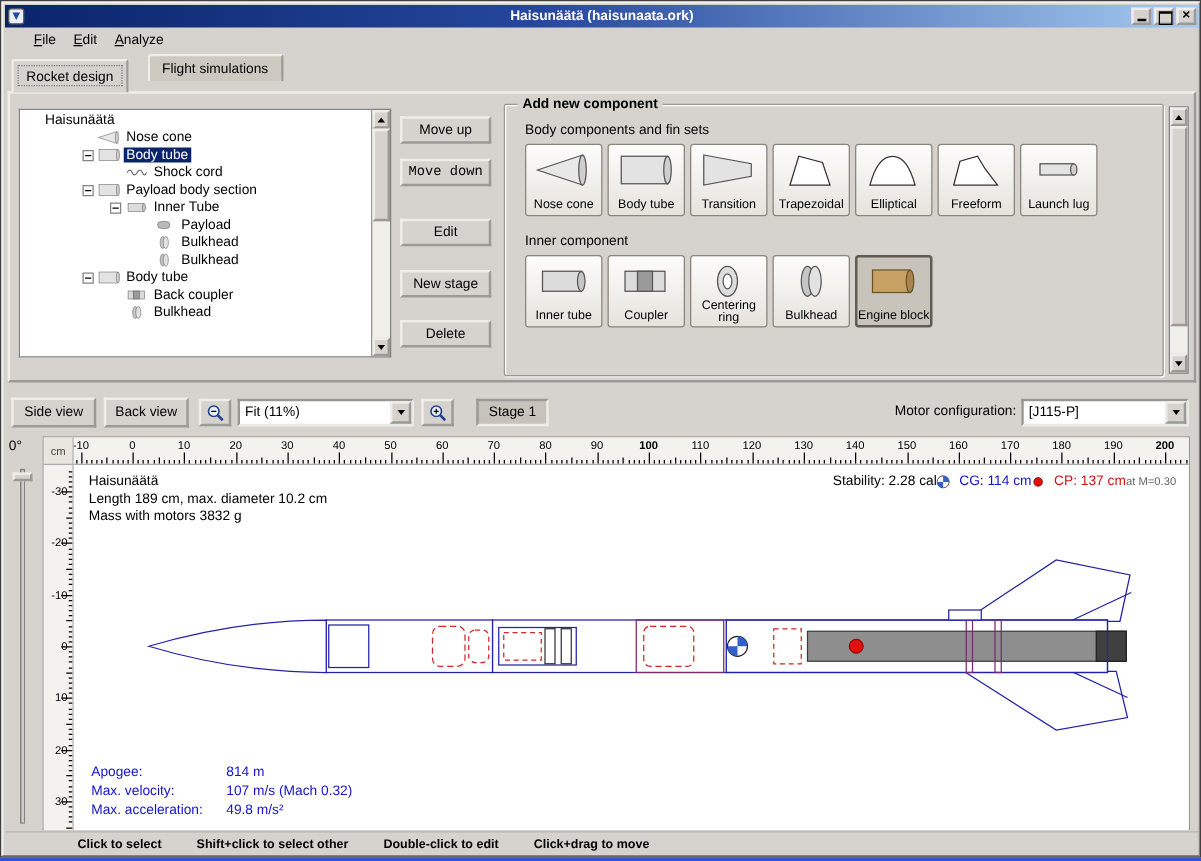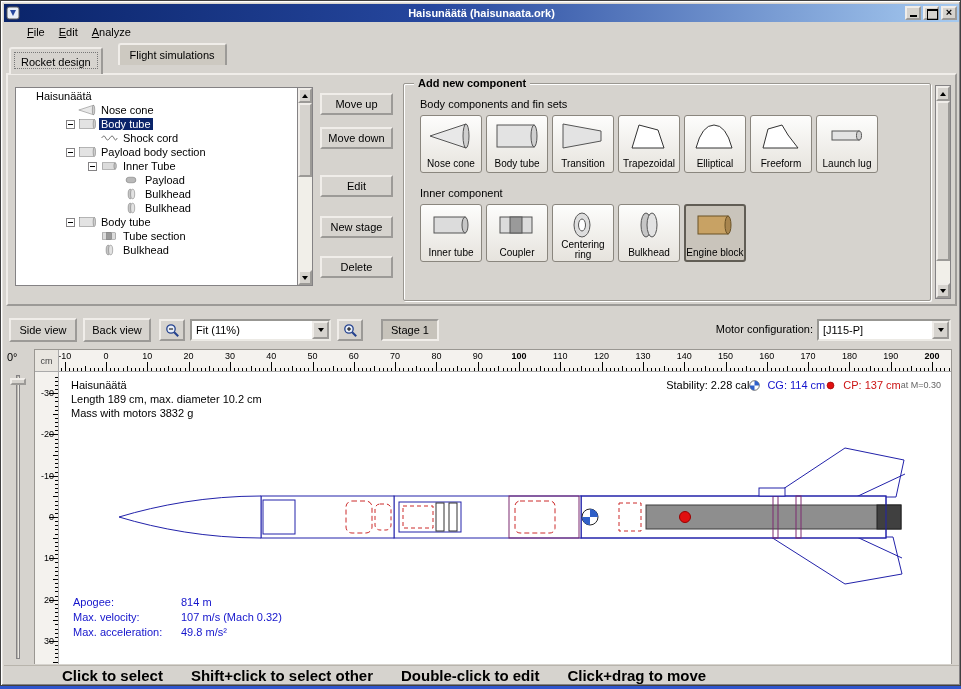--- a/index.html
+++ b/index.html
@@ -79,30 +79,30 @@
   .ruler-v{position:absolute;left:0;top:22px;width:24px;height:292px;background:#f4f2ee;border-right:1px solid #aaa;overflow:hidden;}
   .vtick{position:absolute;right:0;height:1px;background:#000;}
   .v1{width:3px}.v5{width:5px}.v10{width:9px}
   .vlabel{position:absolute;right:4px;transform:translateY(-50%);font-size:9px;}
   .canvas{position:absolute;left:24px;top:22px;width:892px;height:292px;background:#fff;overflow:hidden;}
   .info-block{position:absolute;left:12px;top:6px;line-height:14px;}
   .legend{position:absolute;right:10px;top:6px;display:flex;flex-direction:row;align-items:flex-end;line-height:14px;}
   .leg-row{display:flex;align-items:center;gap:4px;}
   .leg-cg{color:#1414cc;} .leg-cp{color:#cc1414;}
   .leg-small{font-size:9px;color:#666;}
-  .stats{position:absolute;left:14px;bottom:24px;color:#1414cc;line-height:15px;}
+  .stats{position:absolute;left:14px;bottom:8px;color:#1414cc;line-height:15px;}
   .stat-row{display:flex;}
   .stat-label{width:108px;}
   
   .rot-label{position:absolute;left:6px;top:350px;}
   .rot-track{position:absolute;left:15px;top:374px;width:4px;height:284px;border:1px solid #848284;background:#efede8;box-shadow:inset 1px 1px 1px #b5b2ab;}
   .rot-handle{position:absolute;left:9px;top:377px;width:16px;height:7px;background:#d6d3ce;border:2px outset #f0ede9;}
   
   .statusbar{position:absolute;left:3px;top:664px;width:955px;height:20px;border-top:1px solid #b8b4ac;
-             display:flex;align-items:center;gap:28px;padding-left:58px;font-size:15px;font-weight:bold;}
+             display:flex;align-items:center;gap:28px;padding-left:58px;font-size:10px;font-weight:bold;}
   .abs{position:absolute;}
 </style>
 </head>
 <body>
 
 <div class="win">
 
   <div class="titlebar">
     <span class="app-icon">
       <svg width="14" height="14" viewBox="0 0 14 14">
@@ -228,21 +228,21 @@
           <span class="tree-label">Body tube</span>
         </div>
         <div class="tree-row" style="padding-left: 72px;">
           <span class="exp-spacer"></span>
           <span class="icn">
             <svg width="18" height="12" viewBox="0 0 44 30" preserveAspectRatio="none">
               <rect x="6" y="7" width="32" height="16" fill="#dcdcdc" stroke="#555"></rect>
               <rect x="16" y="7" width="12" height="16" fill="#9a9a9a" stroke="#555"></rect>
             </svg>
           </span>
-          <span class="tree-label">Tube section</span>
+          <span class="tree-label">Back coupler</span>
         </div>
         <div class="tree-row" style="padding-left: 72px;">
           <span class="exp-spacer"></span>
           <span class="icn">
             <svg width="18" height="12" viewBox="0 0 44 30" preserveAspectRatio="none">
               <ellipse cx="20" cy="15" rx="5" ry="12" fill="#c6c6c6" stroke="#555"></ellipse>
               <ellipse cx="26" cy="15" rx="5" ry="12" fill="#e2e2e2" stroke="#555"></ellipse>
             </svg>
           </span>
           <span class="tree-label">Bulkhead</span>
@@ -256,21 +256,21 @@
       <div class="sb-track">
         <div class="sb-thumb" style="top:0;height:74px;"></div>
       </div>
       <div class="sb-btn">
           <i class="tri tri-dn"></i>
         </div>
     </div>
 
     <div>
         <button class="btn abs" style="left: 312px; top: 18px; width: 73px; height: 22px;">Move up</button>
-        <button class="btn abs" style="left: 312px; top: 52px; width: 73px; height: 22px;">Move down</button>
+        <button class="btn abs" style="left: 312px; top: 52px; width: 73px; height: 22px; font-family: Liberation Mono, monospace;">Move down</button>
         <button class="btn abs" style="left: 312px; top: 100px; width: 73px; height: 22px;">Edit</button>
         <button class="btn abs" style="left: 312px; top: 141px; width: 73px; height: 22px;">New stage</button>
         <button class="btn abs" style="left: 312px; top: 181px; width: 73px; height: 22px;">Delete</button>
       </div>
 
     <div class="groupbox">
       <span class="gb-title">Add new component</span>
       <div class="gb-content">
           <div class="section-label">Body components and fin sets</div>
           <div class="pal-row">

